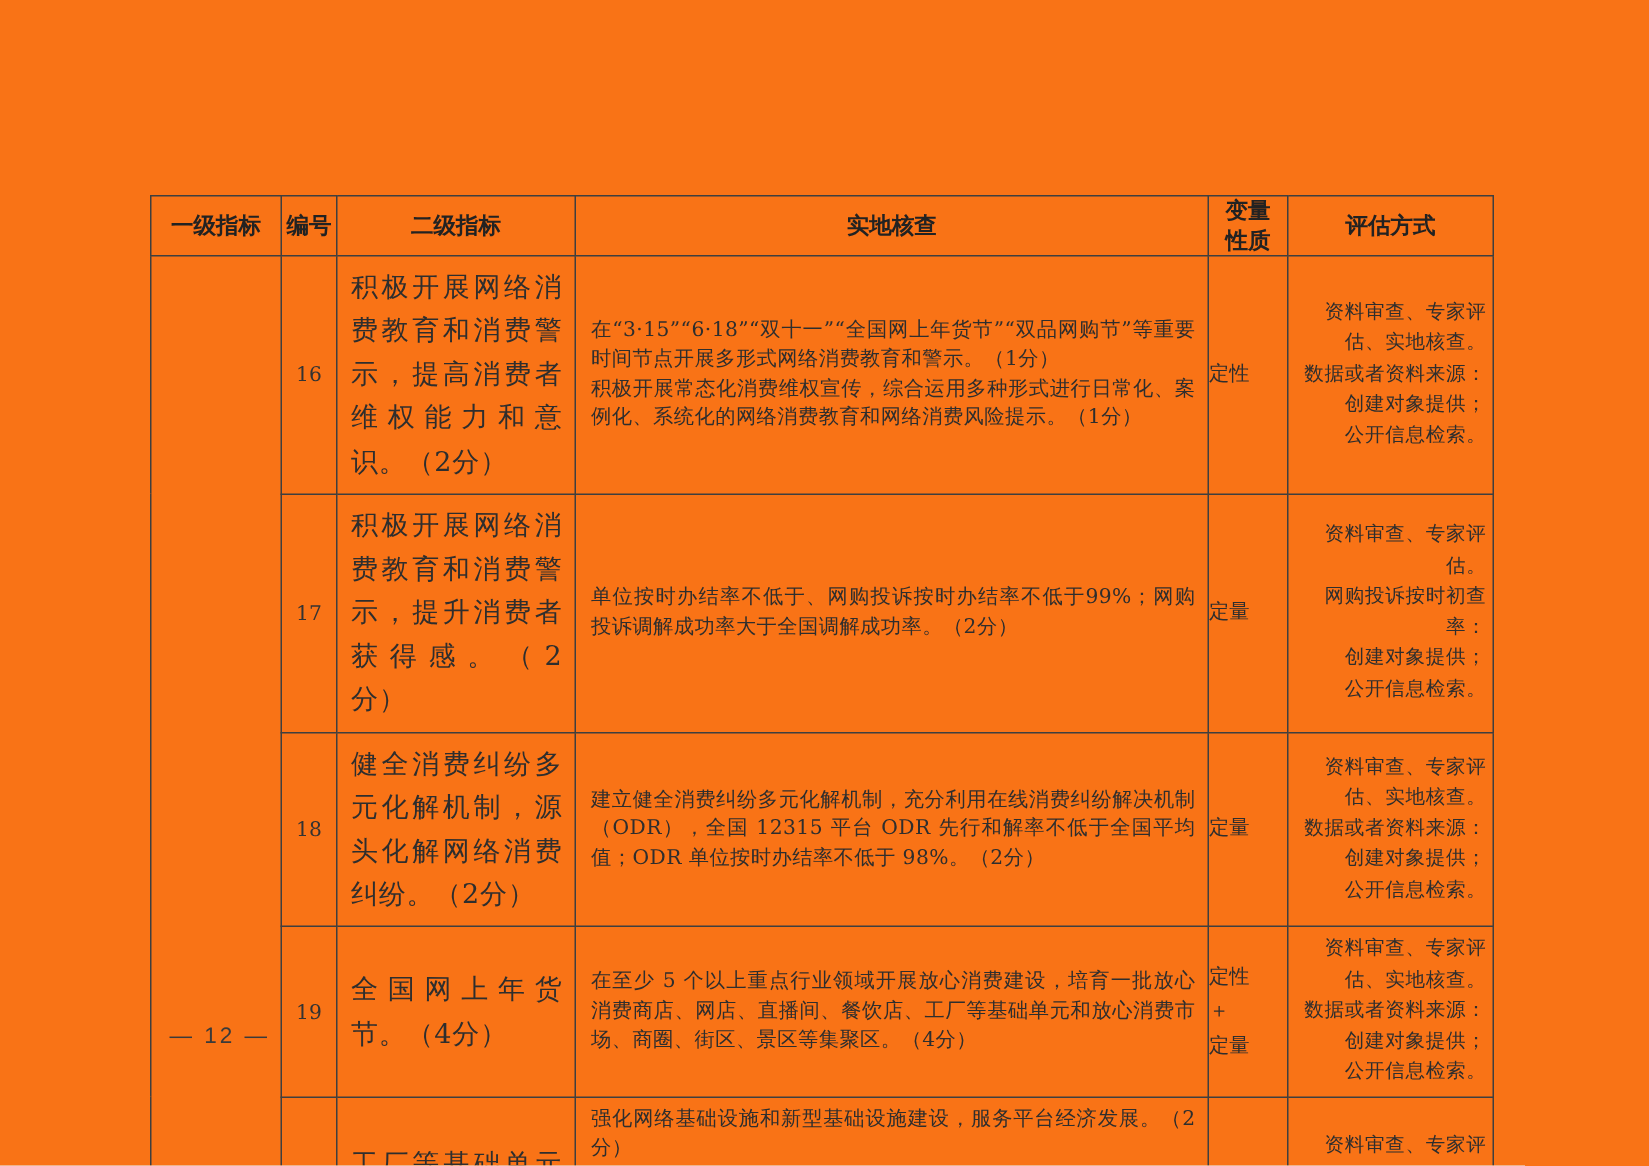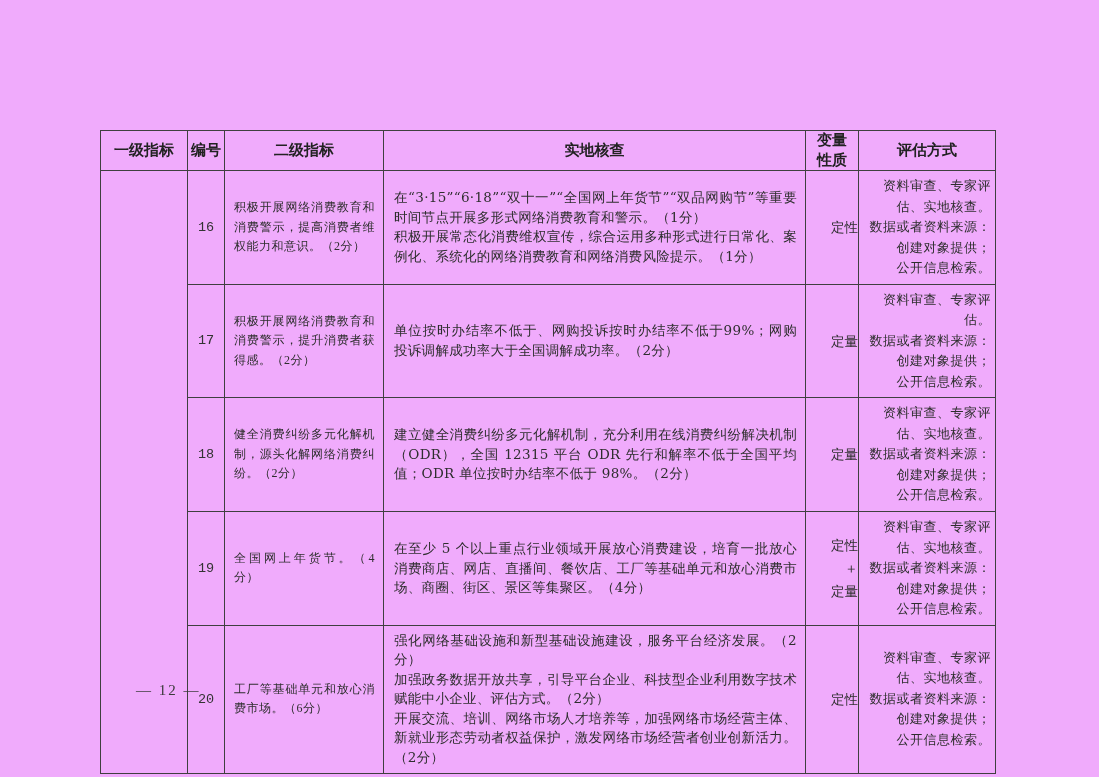--- a/index.html
+++ b/index.html
@@ -1,21 +1,21 @@
 <!DOCTYPE html>
 <html><head>
 <meta charset="utf-8">
 <style>
   * { margin: 0; padding: 0; box-sizing: border-box; }
   html, body { background: #e8e8e8; }
   .page {
     position: relative;
     width: 1099px;
     height: 777px;
-    background: #f0abfc;
+    background: #f97316;
     font-family: "DejaVu Serif", "Liberation Serif", serif;
     color: #2e2e2e;
     overflow: hidden;
   }
   .doc-table {
     position: absolute;
     left: 100px;
     top: 130px;
     width: 895px;
     height: 538px;
@@ -33,61 +33,59 @@
     font-size: 15px;
     text-align: center;
     white-space: pre-line;
     line-height: 1.3;
     color: #222;
   }
   .cell-num {
     text-align: center;
     font-size: 13.5px;
     color: #333;
-    font-family: Liberation Mono, monospace;
   }
   .cell-secondary {
-    font-size: 12px;
+    font-size: 18px;
     text-align: justify;
     padding: 6px 8px 6px 9px;
     line-height: 1.62;
     letter-spacing: 0.5px;
     white-space: pre-line;
-    font-family: Liberation Serif, serif;
   }
   .cell-desc {
     font-size: 13.5px;
     text-align: justify;
     padding: 5px 8px 5px 10px;
     line-height: 1.45;
     letter-spacing: 0.3px;
     white-space: pre-line;
   }
   .cell-variable {
-    text-align: right;
+    text-align: left;
     font-size: 13.5px;
     white-space: pre-line;
     line-height: 1.7;
   }
   .cell-eval {
     font-size: 13px;
     text-align: right;
     padding: 5px 4px 5px 9px;
     line-height: 1.58;
     letter-spacing: 0.5px;
     white-space: pre-line;
   }
   .page-number {
     position: absolute;
-    left: 136px;
+    left: 113px;
     top: 682px;
     font-size: 15px;
     letter-spacing: 2px;
     color: #3a3a3a;
-    font-family: Liberation Serif, serif;
+    font-family: Liberation Sans, sans-serif;
   }
 </style>
 </head>
 <body>
 
 <div class="page">
 
   <table class="doc-table">
     <colgroup>
       <col style="width:87px">
@@ -121,21 +119,21 @@
 创建对象提供；
 公开信息检索。</td>
     </tr>
 
     <tr style="height:77px">
       <td class="cell-num">17</td>
       <td class="cell-secondary">积极开展网络消费教育和消费警示，提升消费者获得感。（2分）</td>
       <td class="cell-desc">单位按时办结率不低于、网购投诉按时办结率不低于99%；网购投诉调解成功率大于全国调解成功率。（2分）</td>
       <td class="cell-variable">定量</td>
       <td class="cell-eval">资料审查、专家评估。
-数据或者资料来源：
+网购投诉按时初查率：
 创建对象提供；
 公开信息检索。</td>
     </tr>
 
     <tr style="height:95px">
       <td class="cell-num">18</td>
       <td class="cell-secondary">健全消费纠纷多元化解机制，源头化解网络消费纠纷。（2分）</td>
       <td class="cell-desc">建立健全消费纠纷多元化解机制，充分利用在线消费纠纷解决机制（ODR），全国 12315 平台 ODR 先行和解率不低于全国平均值；ODR 单位按时办结率不低于 98%。（2分）</td>
       <td class="cell-variable">定量</td>
       <td class="cell-eval">资料审查、专家评估、实地核查。

